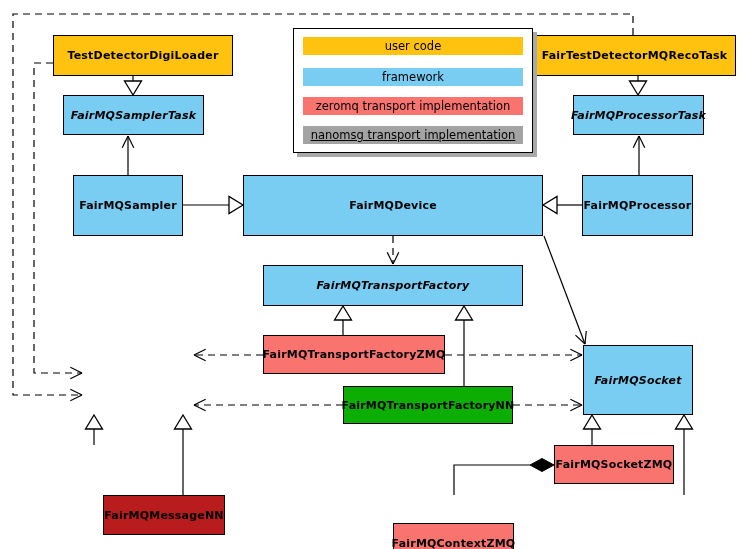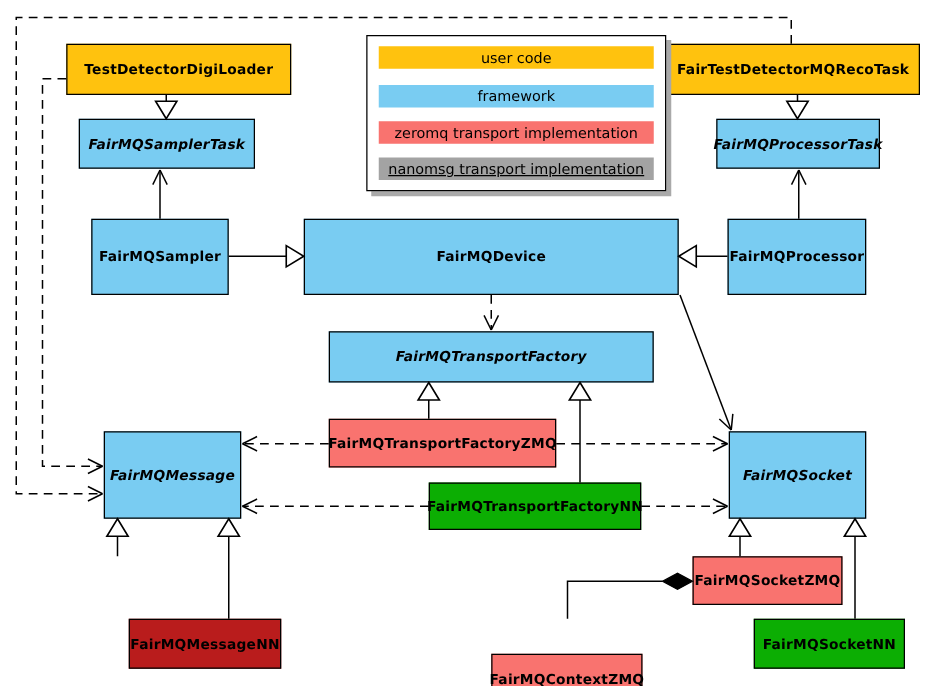--- a/index.html
+++ b/index.html
@@ -152,37 +152,31 @@
       </div>
       <div class="node abstract" style="left: 263px; top: 265px; width: 260px; height: 41px; background: rgb(121, 204, 242);">
         <span>FairMQTransportFactory</span>
       </div>
       <div class="node" style="left: 263px; top: 335px; width: 182px; height: 39px; background: rgb(249, 115, 111);">
         <span>FairMQTransportFactoryZMQ</span>
       </div>
       <div class="node" style="left: 343px; top: 386px; width: 170px; height: 38px; background: rgb(12, 174, 3);">
         <span>FairMQTransportFactoryNN</span>
       </div>
-      <div class="node abstract" style="left: 83px; top: 345px; width: 110px; height: 70px; background: rgb(121, 204, 242);">
-        <span>FairMQMessage</span>
-      </div>
       <div class="node abstract" style="left: 583px; top: 345px; width: 110px; height: 70px; background: rgb(121, 204, 242);">
         <span>FairMQSocket</span>
       </div>
       <div class="node" style="left: 103px; top: 495px; width: 122px; height: 40px; background: #b91c1c;">
         <span>FairMQMessageNN</span>
       </div>
       <div class="node" style="left: 393px; top: 495px; width: 121px; height: 40px; background: rgb(249, 115, 111); margin-top: 28px;">
         <span>FairMQContextZMQ</span>
       </div>
       <div class="node" style="left: 554px; top: 445px; width: 120px; height: 39px; background: rgb(249, 115, 111);">
         <span>FairMQSocketZMQ</span>
-      </div>
-      <div class="node" style="left: 603px; top: 495px; width: 121px; height: 40px; background: rgb(12, 174, 3);">
-        <span>FairMQSocketNN</span>
       </div>
     </div>
   <div class="legend" id="legend">
       <div class="legend-item" style="top: 8px; background: rgb(255, 194, 14);">
         <span>user code</span>
       </div>
       <div class="legend-item" style="top: 39px; background: rgb(121, 204, 242);">
         <span>framework</span>
       </div>
       <div class="legend-item" style="top: 68px; background: rgb(249, 115, 111);">

